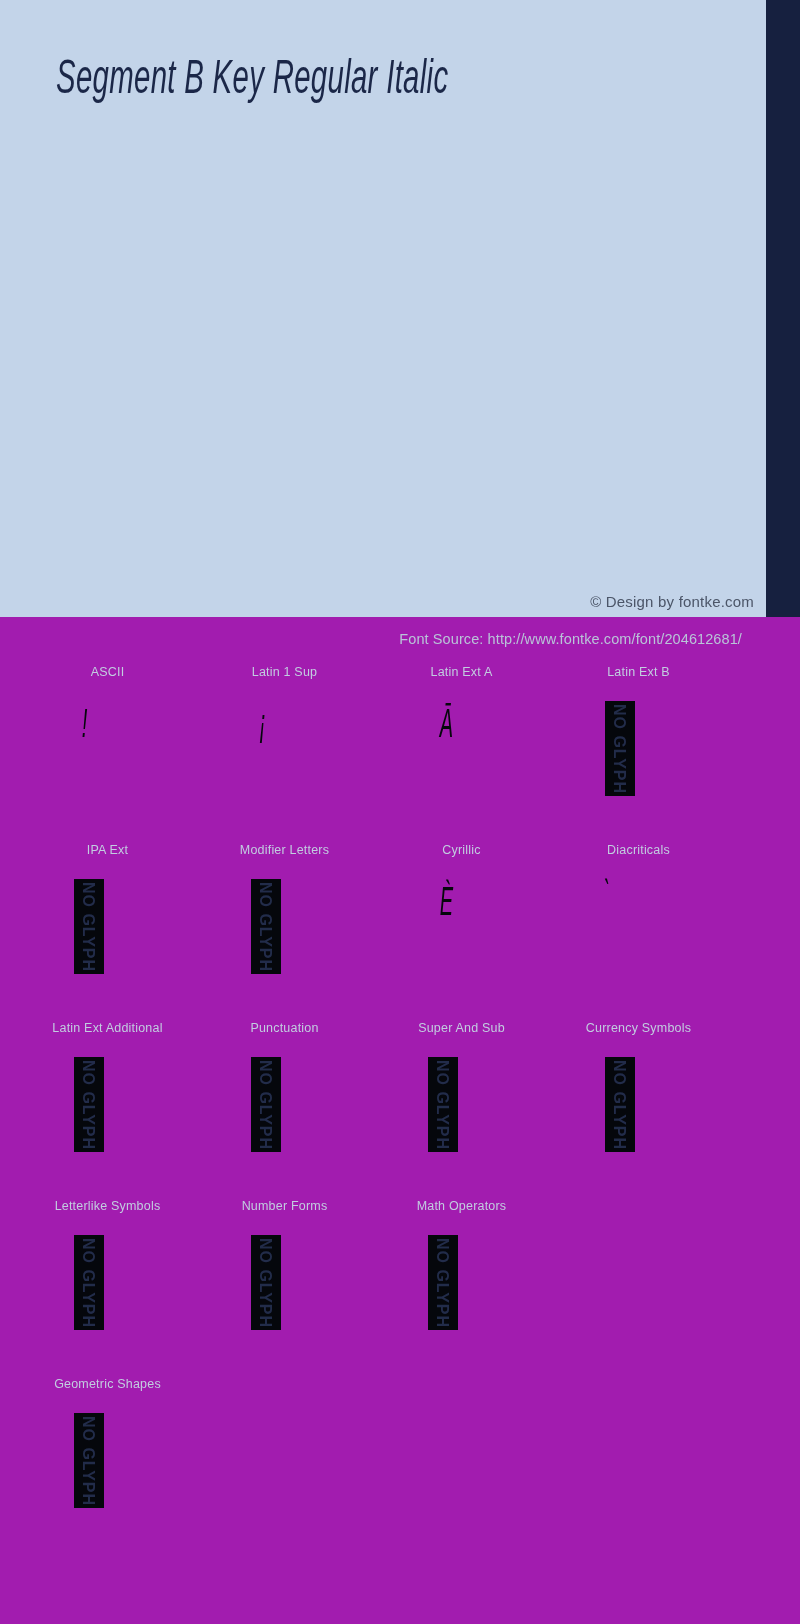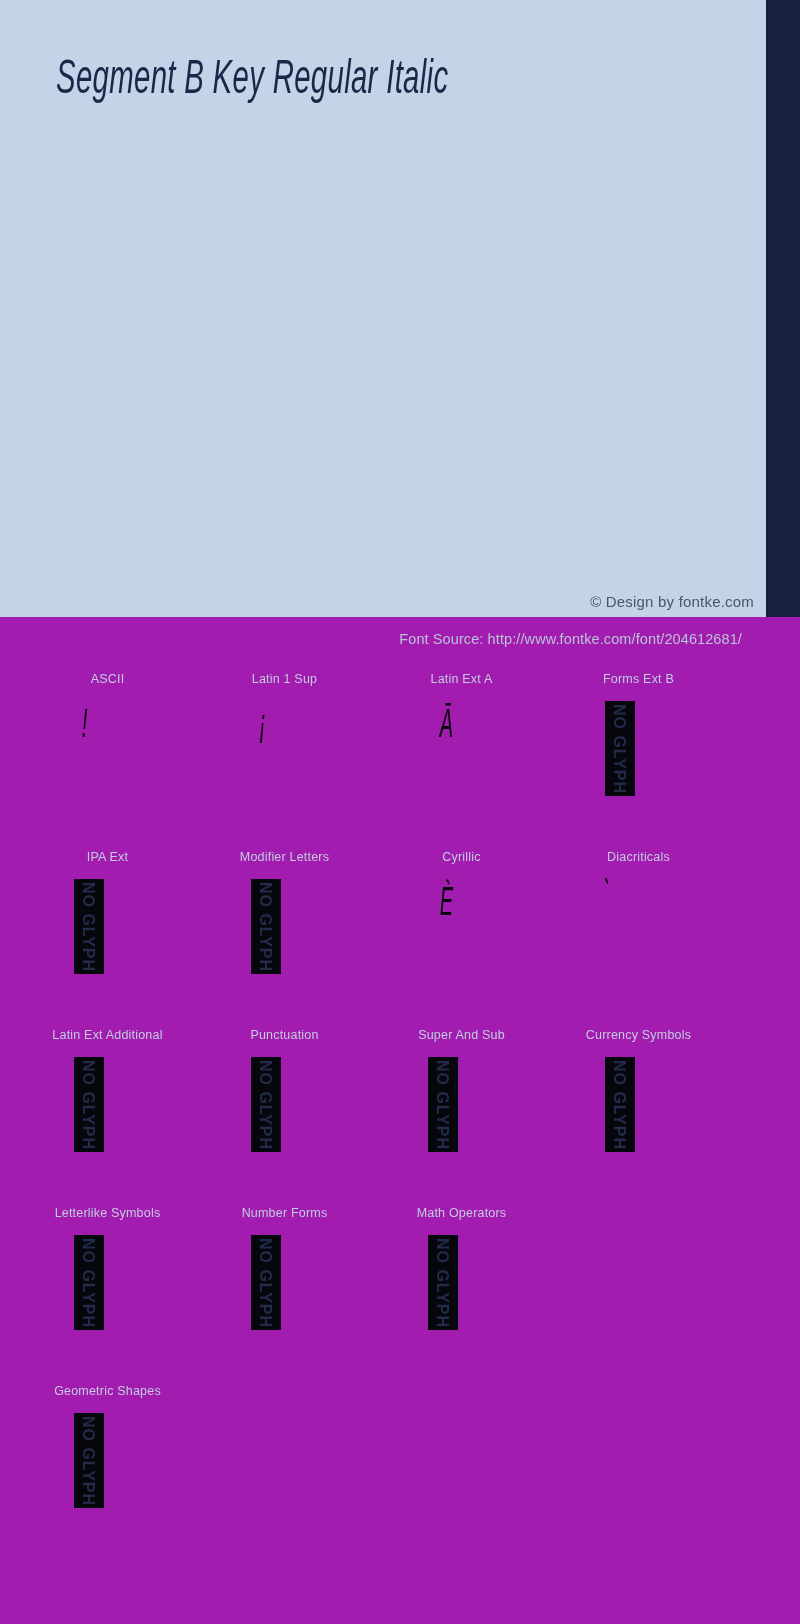--- a/index.html
+++ b/index.html
@@ -134,21 +134,21 @@
     position: relative;
     text-align: center;
   }
   .block-cell.empty { visibility: hidden; }
 
   .block-label {
     font-size: 12.5px;
     color: #c2cde0;
     letter-spacing: 0.2px;
     position: absolute;
-    top: 17px;
+    top: 10px;
     left: 0;
     width: 100%;
     white-space: nowrap;
     padding-left: 38px;
   }
 
   .block-sample {
     position: absolute;
     top: 28px;
     left: 0;
@@ -234,21 +234,21 @@
             <span class="sample-glyph tiny">¡</span>
           </div>
         </div>
         <div class="block-cell">
           <div class="block-label">Latin Ext A</div>
           <div class="block-sample">
             <span class="sample-glyph tiny">Ā</span>
           </div>
         </div>
         <div class="block-cell">
-          <div class="block-label">Forms Ext B</div>
+          <div class="block-label">Latin Ext B</div>
           <div class="block-sample">
             <div class="no-glyph">
               <span>NO GLYPH</span>
             </div>
           </div>
         </div>
       </div>
       <div class="block-row">
         <div class="block-cell">
           <div class="block-label">IPA Ext</div>

